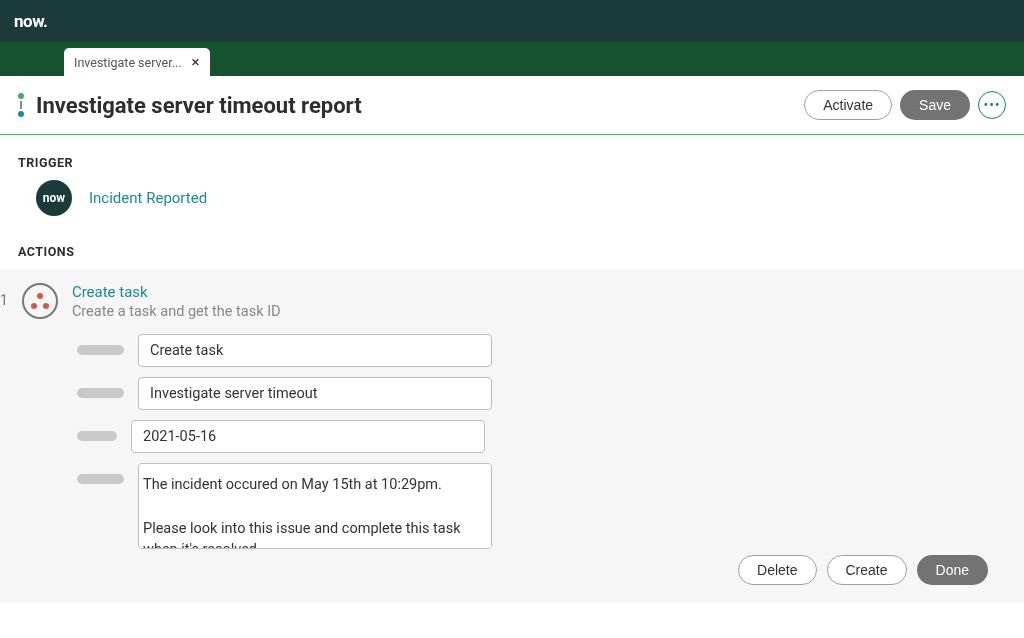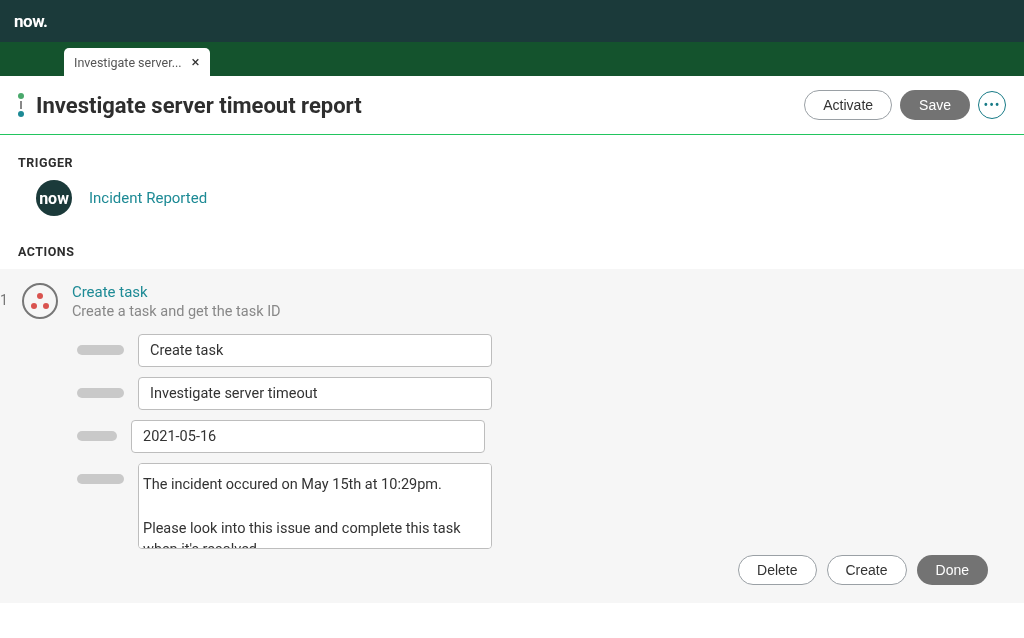--- a/index.html
+++ b/index.html
@@ -128,21 +128,21 @@
       height: 36px;
       border-radius: 50%;
       display: flex;
       align-items: center;
       justify-content: center;
       margin-left: 18px;
     }
     .circle-dark {
       background: #1b3a3a;
       color: #fff;
-      font-size: 16px;
+      font-size: 12px;
       font-weight: 700;
     }
     .trigger-name {
       color: #1d8a95;
       font-size: 15px;
     }
     .actions-block {
       background: #f6f6f6;
       padding: 14px 18px 18px 0;
       margin-left: -18px;

